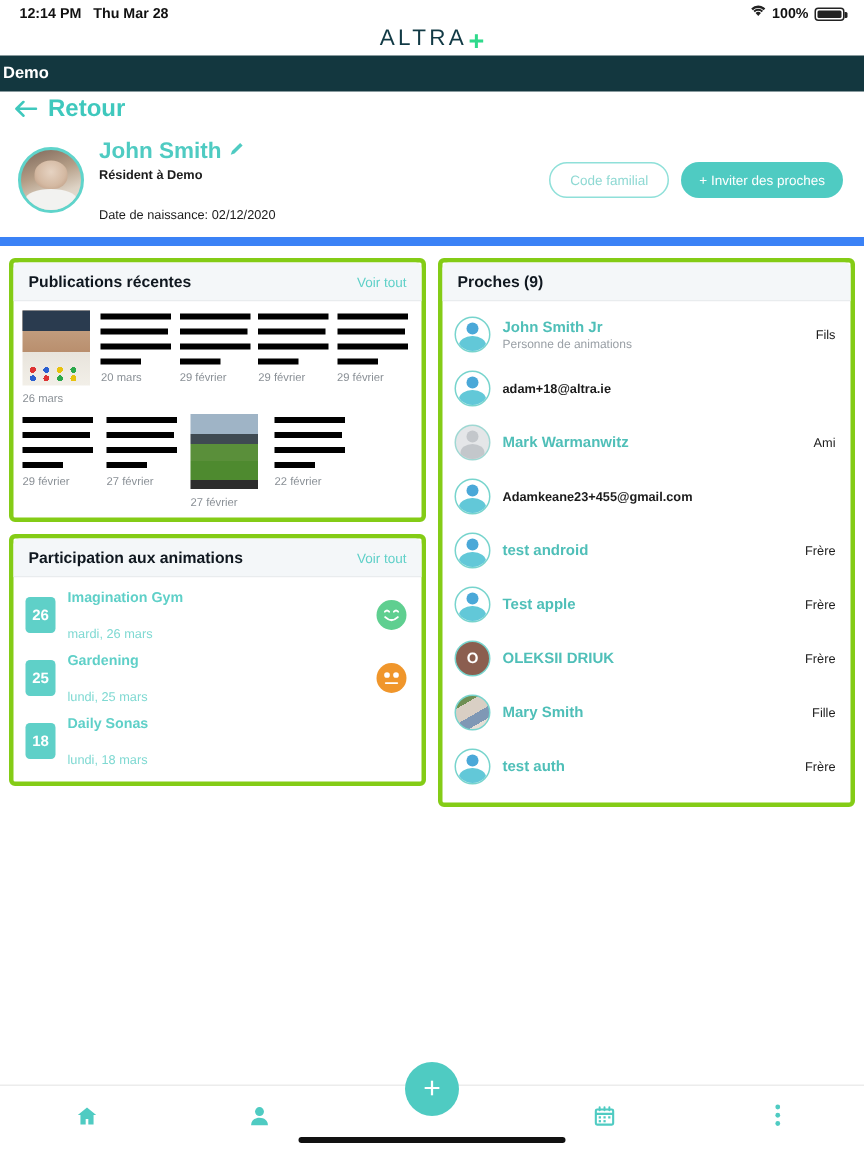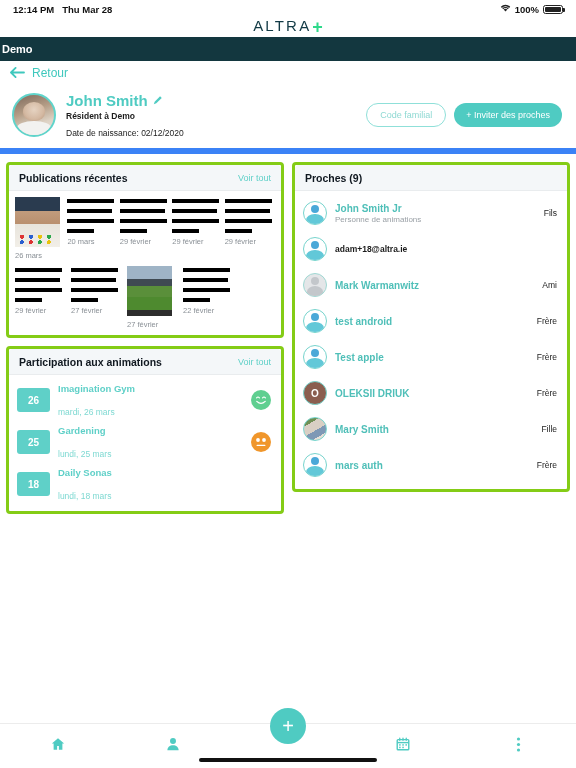--- a/index.html
+++ b/index.html
@@ -30,21 +30,21 @@
 
   
   .demohdr {
     height: 24px; background: #13373f; display: flex; align-items: center;
     padding-left: 2px; color: #fff; font-size: 11px; font-weight: bold;
   }
 
   
   .backrow { height: 24px; display: flex; align-items: center; padding-left: 10px; gap: 7px; }
   .backrow .arrow { color: #3fc8bd; font-size: 14px; line-height: 1; }
-  .backrow .lbl { color: #3fc8bd; font-size: 12px; font-weight: normal; }
+  .backrow .lbl { color: #3fc8bd; font-size: 16px; font-weight: bold; }
 
   
   .profile {
     display: flex; align-items: center; padding: 7px 10px 10px 12px;
     border-bottom: 6px solid #3b82f6;
   }
   .avatar-lg {
     width: 44px; height: 44px; border-radius: 50%;
     border: 2px solid #5fd4cb; overflow: hidden; flex: none;
     background: linear-gradient(160deg,#7d675a 0%,#b49d86 40%,#ddd2c4 70%,#efe9e2 100%);
@@ -56,21 +56,21 @@
     border-radius: 50% 50% 45% 45%;
   }
   .avatar-lg::after {
     content:""; position:absolute; left:8%; bottom:0; width:84%; height:34%;
     background: #f2f2f0; border-radius: 50% 50% 0 0;
   }
   .prof-txt { margin-left: 10px; }
   .prof-name { color: #4fcbc2; font-size: 15px; font-weight: bold; display:flex; align-items:center; gap:5px; }
   .pencil { font-size: 10px; color:#4fcbc2; }
   .prof-sub { font-size: 8.5px; font-weight: bold; color: #1c1c1c; margin-top: 2px; }
-  .prof-dob { font-size: 8.5px; color: #1c1c1c; margin-top: 7px; }
+  .prof-dob { font-size: 8.5px; color: #1c1c1c; margin-top: 17px; }
   .prof-actions { margin-left: auto; display: flex; align-items: center; gap: 8px; padding-right: 4px; }
   .btn-outline {
     border: 1px solid #8fe0d9; color: #8fd9d3; background: #fff;
     border-radius: 14px; font-size: 9px; padding: 6px 13px; white-space: nowrap;
   }
   .btn-fill {
     background: #4fcbc2; color: #fff; border: none;
     border-radius: 14px; font-size: 9px; padding: 7px 12px; white-space: nowrap;
   }
 
@@ -113,21 +113,21 @@
        radial-gradient(circle at 34% 80%, #d33 0 2px, transparent 2px),
        radial-gradient(circle at 56% 80%, #2aa84a 0 2px, transparent 2px),
        radial-gradient(circle at 78% 80%, #e8c20d 0 2px, transparent 2px);
   }
   .thumb-b { background: linear-gradient(180deg,#9fb4c6 0 26%, #3f4a52 26% 40%, #5a8f3a 40% 62%, #4e8a2f 62% 88%, #2d2d2d 88% 100%); }
 
   
   .part-list { padding: 4px 0 6px 0; }
   .part-item { display:flex; align-items:center; padding: 4px 10px 4px 8px; }
   .daybox {
-    width: 33px; height: 24px; background:#5fd0c8; border-radius:3px; color:#fff;
+    width: 20px; height: 24px; background:#5fd0c8; border-radius:3px; color:#fff;
     font-size: 10px; font-weight: bold; display:flex; align-items:center; justify-content:center; flex:none;
   }
   .part-txt { margin-left: 8px; }
   .part-name { font-size: 9.5px; font-weight: bold; color:#5fd0c8; }
   .part-date { font-size: 8.5px; color:#7fd9d2; margin-top:13px; }
   .emoji { margin-left:auto; width:20px; height:20px; border-radius:50%; position:relative; }
   .emoji.happy { background:#5fcf90; }
   .emoji.neutral { background:#f0962b; }
   .emoji svg { position:absolute; inset:0; }
 
@@ -389,20 +389,26 @@
           <div class="proche">
             <div class="av grey"></div>
             <div class="proche-txt">
               <div class="proche-name">Mark Warmanwitz</div>
             </div>
             <div class="proche-rel">Ami</div>
           </div>
           <div class="proche">
             <div class="av default"></div>
             <div class="proche-txt">
+              <div class="proche-name email">Adamkeane23+455@gmail.com</div>
+            </div>
+          </div>
+          <div class="proche">
+            <div class="av default"></div>
+            <div class="proche-txt">
               <div class="proche-name">test android</div>
             </div>
             <div class="proche-rel">Frère</div>
           </div>
           <div class="proche">
             <div class="av default"></div>
             <div class="proche-txt">
               <div class="proche-name">Test apple</div>
             </div>
             <div class="proche-rel">Frère</div>
@@ -417,21 +423,21 @@
           <div class="proche">
             <div class="av photo"></div>
             <div class="proche-txt">
               <div class="proche-name">Mary Smith</div>
             </div>
             <div class="proche-rel">Fille</div>
           </div>
           <div class="proche">
             <div class="av default"></div>
             <div class="proche-txt">
-              <div class="proche-name">mars auth</div>
+              <div class="proche-name">test auth</div>
             </div>
             <div class="proche-rel">Frère</div>
           </div>
         </div>
     </div>
   </div>
 
 </div>
 
 <div class="tabbar">

